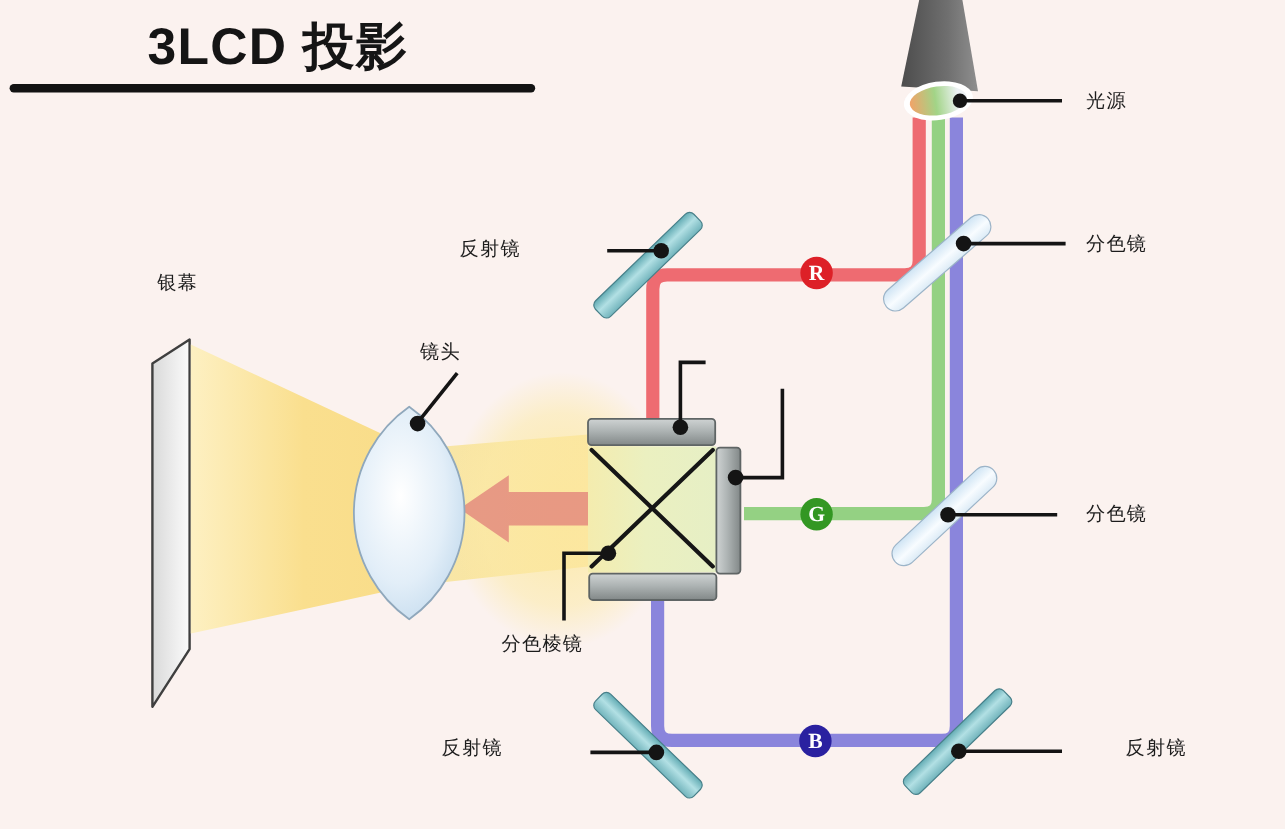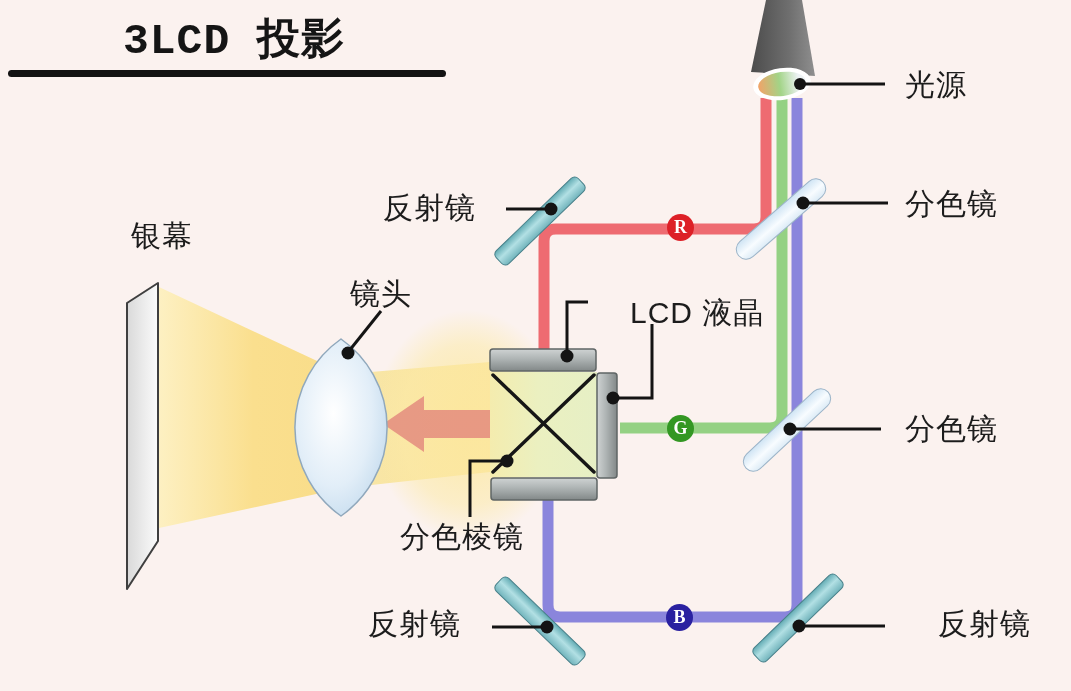--- a/index.html
+++ b/index.html
@@ -4,29 +4,28 @@
 <style>
   html,body{margin:0;padding:0;background:#e9e4e2;}
   #stage{
     position:relative;width:1071px;height:691px;overflow:hidden;
     background:#fbf2ef;
     font-family:"Liberation Sans", sans-serif;
     color:#141414;
   }
   .lbl{
     position:absolute;white-space:nowrap;
-    font-size:30px;font-weight:500;color:#1c1c1c;
+    font-size:16px;font-weight:500;color:#1c1c1c;
     transform:translateY(-50%);
     letter-spacing:1px;
   }
   #title{
     position:absolute;left:123px;top:10px;
     font-size:43px;font-weight:bold;color:#151515;
     letter-spacing:1px;
-    font-family:Liberation Mono, monospace;
   }
   #title-underline{
     position:absolute;left:8px;top:70px;width:438px;height:7px;
     background:#131313;border-radius:4px;
   }
   .badge{
     position:absolute;width:27px;height:27px;border-radius:50%;
     color:#ffffff;font-family:"Liberation Serif", serif;font-weight:bold;
     font-size:18px;line-height:27px;text-align:center;
   }
@@ -175,20 +174,19 @@
   <div id="title-underline"></div>
 
   <div class="lbl" style="left:131px;top:236px">银幕</div>
   <div class="lbl" style="left:350px;top:294px">镜头</div>
   <div class="lbl" style="left:905px;top:85px">光源</div>
   <div class="lbl" style="left:905px;top:204px">分色镜</div>
   <div class="lbl" style="left:905px;top:429px">分色镜</div>
   <div class="lbl" style="left:383px;top:208px">反射镜</div>
   <div class="lbl" style="left:368px;top:624px">反射镜</div>
   <div class="lbl" style="left:938px;top:624px">反射镜</div>
-  <div class="lbl" style="left:630px;top:313px">LCD 液晶</div>
-  <div class="lbl" style="left:400px;top:537px">分色棱镜</div>
+  <div class="lbl" style="left:418px;top:537px">分色棱镜</div>
 
   <div class="badge" style="left: 667px; top: 214px; background-color: rgb(221, 32, 39);">R</div>
   <div class="badge" style="left: 667px; top: 415px; background-color: rgb(51, 151, 35);">G</div>
   <div class="badge" style="left: 666px; top: 604px; background-color: rgb(42, 33, 160);">B</div>
 
 </div>
 
 </body></html>

